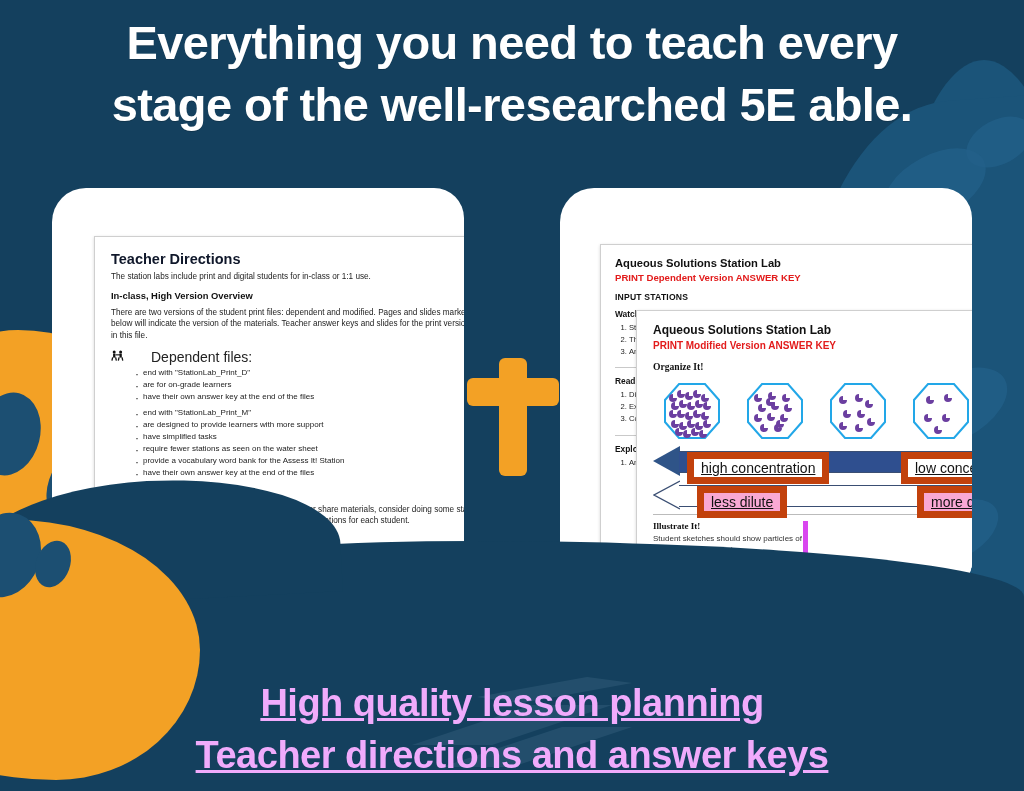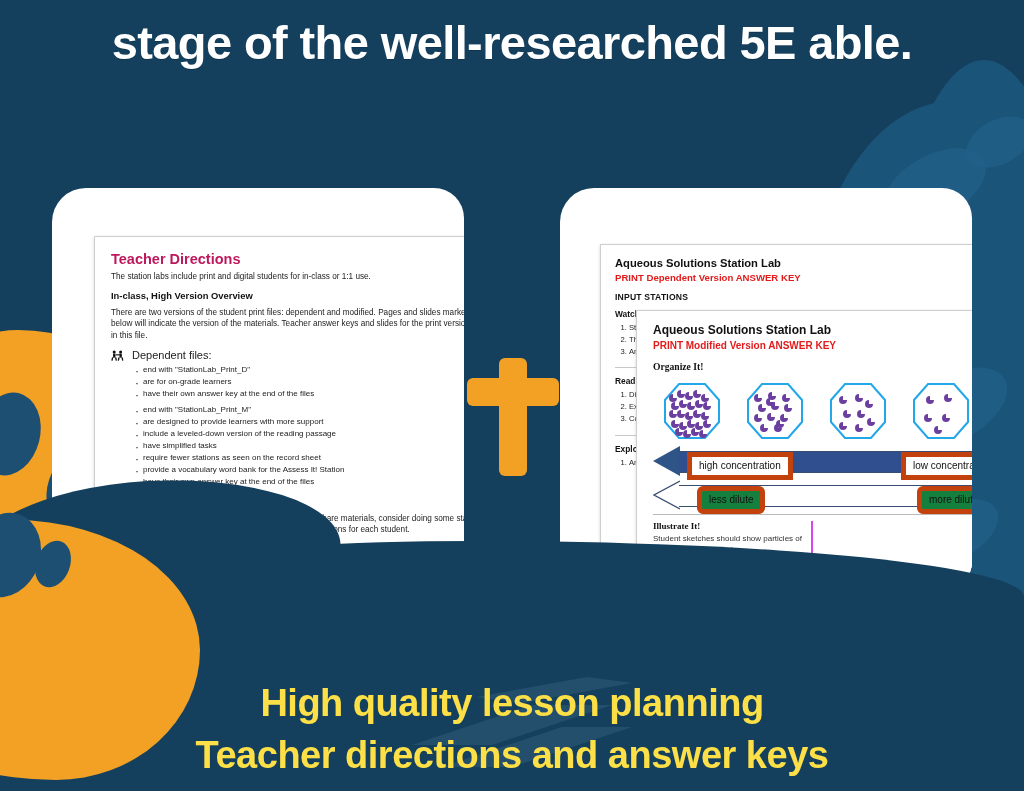--- a/index.html
+++ b/index.html
@@ -77,21 +77,21 @@
     position:absolute;left:0;right:0;top:12px;
     text-align:center;color:#ffffff;
     font-weight:bold;font-size:47px;line-height:1.32;
     letter-spacing:-.6px;
     text-shadow:0 1px 0 rgba(0,0,0,.18);
   }
   .headline .l2{display:block;}
 
   
   .footer{
-    position:absolute;left:0;right:0;bottom:10px;text-align:center;color:#fde047;
+    position:absolute;left:0;right:0;bottom:10px;text-align:center;color:#f0abfc;text-decoration:underline;
   }
   .footer .fl{
     display:block;font-weight:bold;font-size:38px;line-height:1.37;letter-spacing:-.5px;
   }
   .footer .disclaimer{
     display:block;margin-top:12px;font-weight:bold;font-size:16px;letter-spacing:.1px;
   }
 
   
   .card{
@@ -104,29 +104,29 @@
   .doc{
     position:absolute;background:#fff;border:1px solid #cfcfcf;
     box-shadow:0 1px 3px rgba(0,0,0,.16);
     overflow:hidden;
   }
   .doc.docL{left:42px;top:48px;width:430px;height:350px;padding:14px 16px;}
   .doc.docR1{left:40px;top:56px;width:420px;height:340px;padding:12px 14px;}
   .doc.docR2{left:76px;top:122px;width:420px;height:300px;padding:12px 16px;}
 
   
-  .h-blue{color:#be185d;font-weight:bold;font-size:14.5px;margin:0 0 4px;}
+  .h-blue{color:#0f172a;font-weight:bold;font-size:14.5px;margin:0 0 4px;}
   .p-sm{font-size:8.2px;color:#222;margin:0 0 7px;line-height:1.42;}
   .h-bold{font-size:9.4px;font-weight:bold;color:#111;margin:0 0 6px;}
   .bullets{list-style:none;margin:0 0 4px 0;padding:0;}
   .bullets li{font-size:8px;color:#222;line-height:1.5;position:relative;padding-left:11px;}
   .bullets li:before{content:"\00B7";position:absolute;left:3px;top:-2px;font-size:12px;}
   .filerow{display:flex;align-items:flex-start;gap:7px;margin:0 0 2px;}
   .filerow .ficon{width:14px;flex:0 0 14px;padding-top:1px;}
-  .filerow .flabel{font-size:11px;color:#222;}
+  .filerow .flabel{font-size:14px;color:#222;margin-left:19px;}
   .indentgrp{margin-left:21px;}
 
   
   .r-title{font-size:11.2px;font-weight:bold;color:#111;margin:0 0 3px;}
   .r-red{font-size:9.6px;font-weight:bold;color:#E21B1B;margin:0 0 9px;}
   .r-sec{font-size:8.6px;font-weight:bold;color:#111;margin:0 0 7px;letter-spacing:.2px;}
   .r-sub{font-size:8.4px;font-weight:bold;color:#111;margin:0 0 3px;}
   .ol{margin:0 0 10px 0;padding-left:14px;}
   .ol li{font-size:7.6px;color:#222;line-height:1.55;}
   .hr{border:0;border-top:1px solid #c9c9c9;margin:8px 0;}
@@ -147,32 +147,32 @@
   .arrowrow.solid .head{
     position:absolute;left:0;top:0;width:0;height:0;
     border-top:15px solid transparent;border-bottom:15px solid transparent;
     border-right:27px solid #2F5488;
   }
   .arrowrow.open .head{
     position:absolute;left:0;top:0;width:27px;height:30px;
   }
   .lbl{
     position:absolute;top:6px;height:18px;line-height:18px;
-    background:#fff;border:5px solid #c2410c;font-size:10px;color:#111;
-    padding:0 7px;white-space:nowrap;
+    background:#fff;border:7px solid #c2410c;font-size:14px;color:#111;
+    padding:0 7px;white-space:nowrap;text-decoration:underline;
   }
   .lbl.l{left:34px;}
   .lbl.r{left:248px;}
   .arrowrow.open .bar{background:#fff;}
-  .arrowrow.open .lbl{background:#15803d;border-radius:6px;}
+  .arrowrow.open .lbl{background:#f9a8d4;}
   .arrowrow.open .lbl.l{left:44px;}
   .arrowrow.open .lbl.r{left:264px;}
 
   .illus{border-top:1px solid #bbb;padding-top:6px;display:flex;}
-  .illus .cell{width:150px;border-right:2px solid #d946ef;padding-right:8px;}
+  .illus .cell{width:150px;border-right:5px solid #d946ef;padding-right:0;}
   .illus .t{font-size:9px;font-weight:bold;color:#111;font-family:"Liberation Serif",serif;margin:0 0 2px;}
   .illus .b{font-size:8px;color:#333;line-height:1.4;margin:0;}
 
   
   .plus{position:absolute;left:467px;top:358px;width:92px;height:118px;}
   .plus .v{position:absolute;left:32px;top:0;width:28px;height:118px;background:#F3A125;border-radius:6px;}
   .plus .h{position:absolute;left:0;top:20px;width:92px;height:28px;background:#F3A125;border-radius:6px;}
 
   .icon-person{display:block;}
 </style>
@@ -188,20 +188,21 @@
   <div class="deco spot s2"></div>
   <div class="deco spot s3"></div>
   <div class="deco teal-circle"></div>
 
   <div class="deco orange-blob"></div>
   <div class="deco nspot n1"></div>
   <div class="deco nspot n2"></div>
   <div class="deco nspot n3"></div>
 
   <div class="headline">
+    <span class="l1">Everything you need to teach every</span>
     <span class="l2">stage of the well-researched 5E able.</span>
   </div>
 
   <div class="card left">
     <div class="doc docL">
       <h2 class="h-blue">Teacher Directions</h2>
       <p class="p-sm">The station labs include print and digital students for in-class or 1:1 use.</p>
       <p class="h-bold">In-class, High Version Overview</p>
       <p class="p-sm">There are two versions of the student print files: dependent and modified. Pages and slides marked with the icons below will indicate the version of the materials. Teacher answer keys and slides for the print version are included later in this file.</p>
 
@@ -226,23 +227,22 @@
           <li>end with "StationLab_Print_D"</li>
           <li>are for on-grade learners</li>
           <li>have their own answer key at the end of the files</li>
         </ul>
       </div>
 
       <div class="indentgrp">
         <ul class="bullets">
           <li>end with "StationLab_Print_M"</li>
           <li>are designed to provide learners with more support</li>
-          <li>include a leveled-down version of the reading passage</li>
           <li>have simplified tasks</li>
-          <li>require fewer stations as seen on the record sheet</li>
+          <li>require fewer stations as seen on the water sheet</li>
           <li>provide a vocabulary word bank for the Assess It! Station</li>
           <li>have their own answer key at the end of the files</li>
         </ul>
       </div>
 
       <p class="h-bold" style="margin-top:8px">Station Set Up</p>
       <p class="p-sm">If your students are not able to move around the room or share materials, consider doing some stations together as a class (especially Watch It!). Print copies of the remaining stations for each student.</p>
     </div>
   </div>
 

